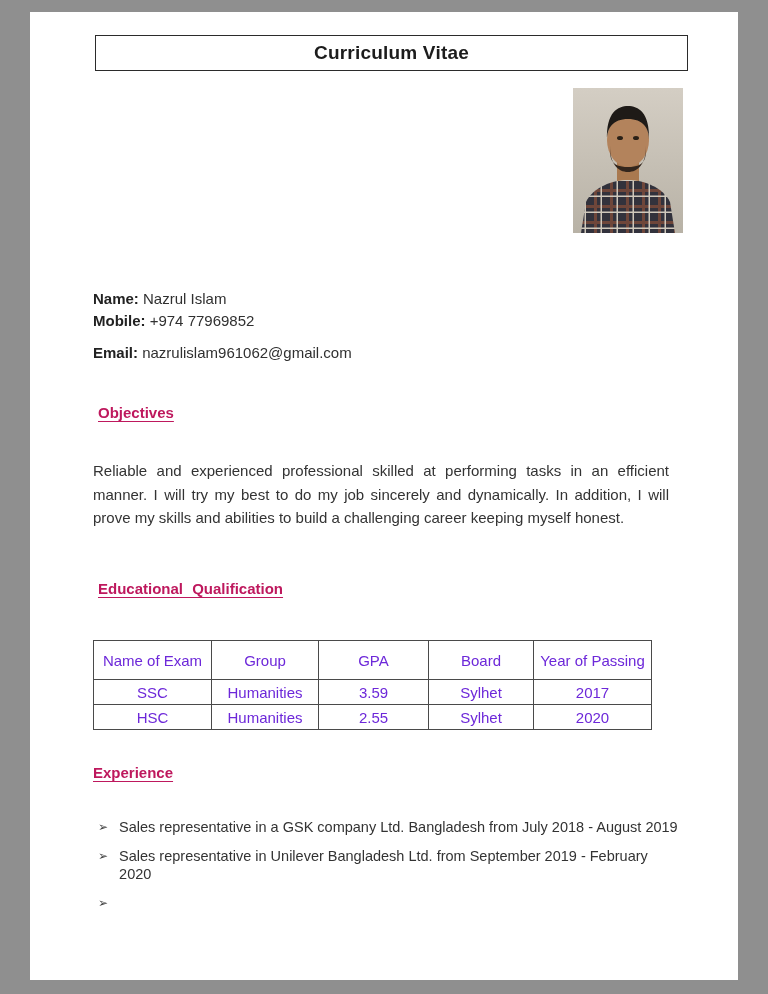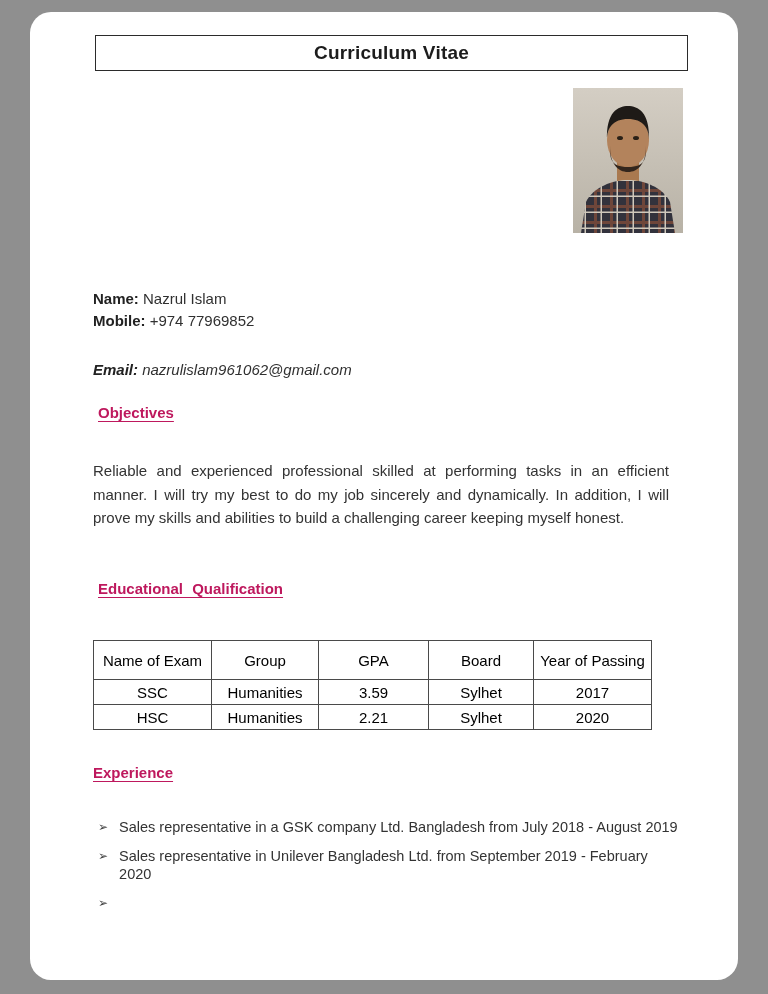--- a/index.html
+++ b/index.html
@@ -9,21 +9,20 @@
     font-family:"Liberation Sans", sans-serif;
     position:relative;
     overflow:hidden;
     color:#2e2e2e;
   }
   .page {
     position:absolute;
     left:30px; top:12px;
     width:708px; height:968px;
     background:#ffffff;
-    border-radius:21px;
   }
   .title-box {
     position:absolute;
     left:65px; top:23px;
     width:593px; height:36px;
     border:1px solid #2b2b2b;
     display:flex; align-items:center; justify-content:center;
   }
   .title-box h1 {
     font-size:19px;
@@ -38,21 +37,21 @@
     overflow:hidden;
   }
   .photo svg { display:block; width:110px; height:145px; }
   .contact {
     position:absolute;
     left:63px; top:276px;
     font-size:15px;
     line-height:22px;
     color:#303030;
   }
-  .contact .row-gap { margin-top:27px;font-style:italic; }
+  .contact .row-gap { margin-top:10px; }
   .contact b { font-weight:bold; color:#222; }
   .section-heading {
     position:absolute;
     font-size:15px;
     font-weight:bold;
     color:#be185d;
     text-decoration:underline;
     text-underline-offset:3px;
   }
   #objectives-heading { left:68px; top:392px; }
@@ -66,21 +65,21 @@
     line-height:23.5px;
     text-align:justify;
     color:#333333;
     margin-top:19px;
   }
   table.edu {
     position:absolute;
     left:63px; top:628px;
     border-collapse:collapse;
     font-size:15px;
-    color:#000000;
+    color:#6d28d9;
   }
   table.edu th, table.edu td {
     border:1px solid #4a4a4a;
     text-align:center;
     font-weight:normal;
     padding:0 4px;
   }
   table.edu th { height:39px; }
   table.edu td { height:25px; }
   .exp-list {
@@ -181,21 +180,21 @@
       <tr>
         <td>SSC</td>
         <td>Humanities</td>
         <td>3.59</td>
         <td>Sylhet</td>
         <td>2017</td>
       </tr>
       <tr>
         <td>HSC</td>
         <td>Humanities</td>
-        <td>2.21</td>
+        <td>2.55</td>
         <td>Sylhet</td>
         <td>2020</td>
       </tr>
     </tbody>
   </table>
 
   <div id="experience-heading" class="section-heading">Experience</div>
 
   <div class="exp-list">
     <div class="exp-item">

